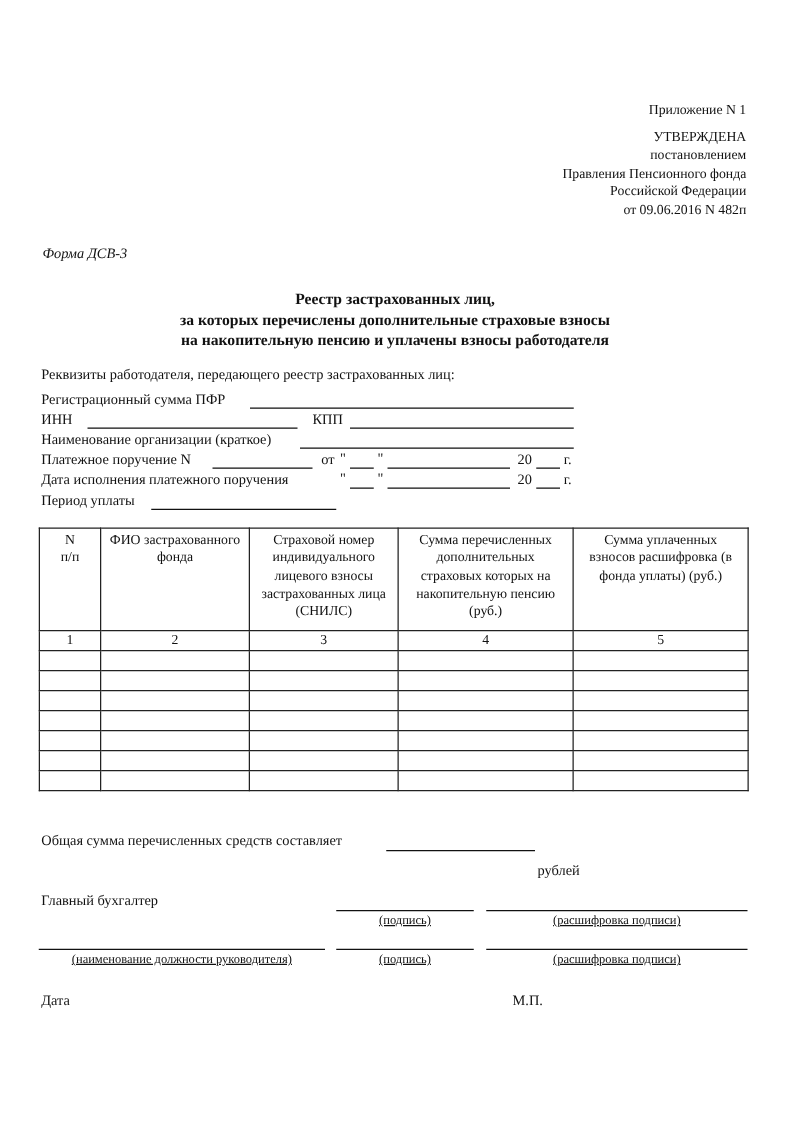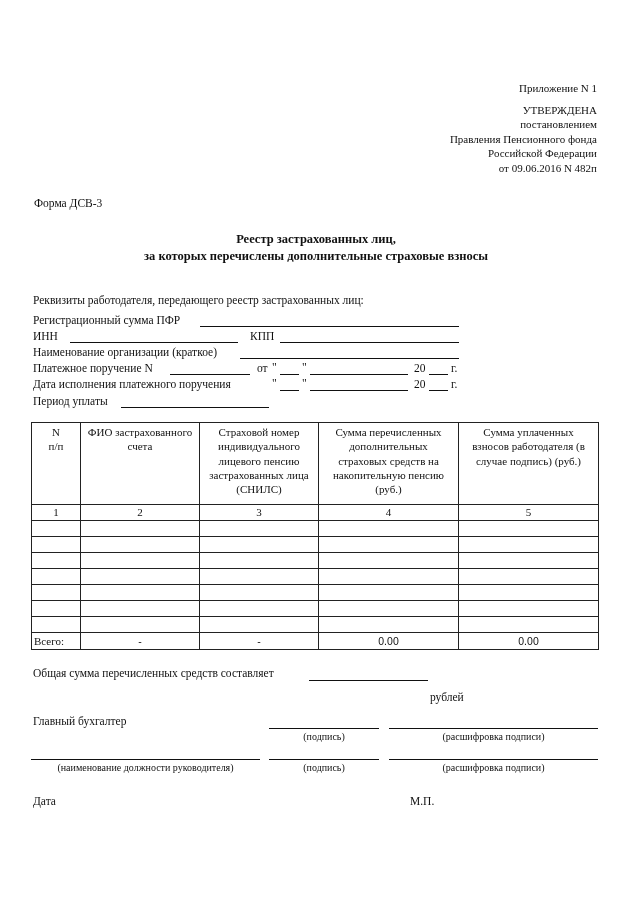--- a/index.html
+++ b/index.html
@@ -4,21 +4,21 @@
 <style>
   html, body { margin: 0; padding: 0; background: #ffffff; }
   body {
     width: 640px; height: 905px; position: relative; overflow: hidden;
     font-family: "Liberation Serif", "DejaVu Serif", serif;
     color: #111111; font-size: 11.5px;
   }
   .abs { position: absolute; white-space: nowrap; }
   .approval { position: absolute; right: 43px; top: 81px; text-align: right; line-height: 14.5px; font-size: 11px; }
   .approval .gap { height: 7px; }
-  .form-label { left: 34px; top: 197px; font-size: 11.5px; }
+  .form-label { left: 34px; top: 197px; font-size: 11.5px; font-style: italic; }
   .title { position: absolute; left: 0; width: 632px; top: 231px; text-align: center; font-weight: bold; font-size: 12.5px; line-height: 16.5px; }
 
   .req { position: absolute; left: 33px; font-size: 11.5px; line-height: 14px; white-space: nowrap; }
   .uline { position: absolute; border-bottom: 1px solid #111; height: 0; }
   .txt { position: absolute; white-space: nowrap; font-size: 11.5px; line-height: 14px; }
 
   table.reg {
     position: absolute; left: 31px; top: 422px; width: 567px;
     border-collapse: collapse; table-layout: fixed;
     font-size: 11px;
@@ -26,40 +26,41 @@
   table.reg td, table.reg th {
     border: 1px solid #222; padding: 0; font-weight: normal; text-align: center;
   }
   table.reg th { vertical-align: top; line-height: 14.3px; padding-top: 2px; height: 79px; }
   table.reg tr.nums td { height: 15px; line-height: 15px; }
   table.reg tr.row td { height: 15px; }
   table.reg tr.total td { height: 16px; line-height: 16px; }
   table.reg tr.total td.lbl { text-align: left; padding-left: 2px; }
   .sans { font-family: "Liberation Sans", "DejaVu Sans", sans-serif; font-size: 10.5px; }
 
-  .cap { position: absolute; font-size: 10px; text-align: center; white-space: nowrap; }
+  .cap { position: absolute; font-size: 10px; text-align: center; white-space: nowrap; text-decoration: underline; }
 </style>
 </head>
 <body>
 
 <div class="approval">
   <div>Приложение N 1</div>
   <div class="gap"></div>
   <div>УТВЕРЖДЕНА</div>
   <div>постановлением</div>
   <div>Правления Пенсионного фонда</div>
   <div>Российской Федерации</div>
   <div>от 09.06.2016 N 482п</div>
 </div>
 
 <div class="abs form-label">Форма ДСВ-3</div>
 
 <div class="title">
   <div>Реестр застрахованных лиц,</div>
   <div>за которых перечислены дополнительные страховые взносы</div>
+  <div>на накопительную пенсию и уплачены взносы работодателя</div>
 </div>
 
 <div class="req" style="top:293px">Реквизиты работодателя, передающего реестр застрахованных лиц:</div>
 
 <div class="req" style="top:313px">Регистрационный сумма ПФР</div>
 <div class="uline" style="left:200px; top:326px; width:259px;"><span></span></div>
 
 <div class="req" style="top:329px">ИНН</div>
 <div class="uline" style="left:70px; top:342px; width:168px;"><span></span></div>
 <div class="txt" style="left:250px; top:329px;">КПП</div>
@@ -100,40 +101,40 @@
     <col style="width:140px">
   </colgroup>
   <tbody>
       <tr>
     <th>
       <div>N</div>
           <div>п/п</div>
     </th>
     <th>
       <div>ФИО застрахованного</div>
-          <div>счета</div>
+          <div>фонда</div>
     </th>
     <th>
       <div>Страховой номер</div>
           <div>индивидуального</div>
-          <div>лицевого пенсию</div>
+          <div>лицевого взносы</div>
           <div>застрахованных лица</div>
           <div>(СНИЛС)</div>
     </th>
     <th>
       <div>Сумма перечисленных</div>
           <div>дополнительных</div>
-          <div>страховых средств на</div>
+          <div>страховых которых на</div>
           <div>накопительную пенсию</div>
           <div>(руб.)</div>
     </th>
     <th>
       <div>Сумма уплаченных</div>
-          <div>взносов работодателя (в</div>
-          <div>случае подпись) (руб.)</div>
+          <div>взносов расшифровка (в</div>
+          <div>фонда уплаты) (руб.)</div>
     </th>
   </tr>
   <tr class="nums">
     <td>1</td>
     <td>2</td>
     <td>3</td>
     <td>4</td>
     <td>5</td>
   </tr>
   <tr class="row">
@@ -178,27 +179,20 @@
     <td></td>
     <td></td>
   </tr>
   <tr class="row">
     <td></td>
     <td></td>
     <td></td>
     <td></td>
     <td></td>
   </tr>
-  <tr class="total">
-    <td class="lbl">Всего:</td>
-    <td class="sans">-</td>
-    <td class="sans">-</td>
-    <td class="sans">0.00</td>
-    <td class="sans">0.00</td>
-  </tr>
 </tbody>
   </table>
 
 <div class="txt" style="left:33px; top:666px;">Общая сумма перечисленных средств составляет</div>
 <div class="uline" style="left:309px; top:680px; width:119px;"><span></span></div>
 <div class="txt" style="left:430px; top:690px;">рублей</div>
 
 <div class="txt" style="left:33px; top:714px;">Главный бухгалтер</div>
 <div class="uline" style="left:269px; top:728px; width:110px;"></div>
 <div class="uline" style="left:389px; top:728px; width:209px;"></div>

